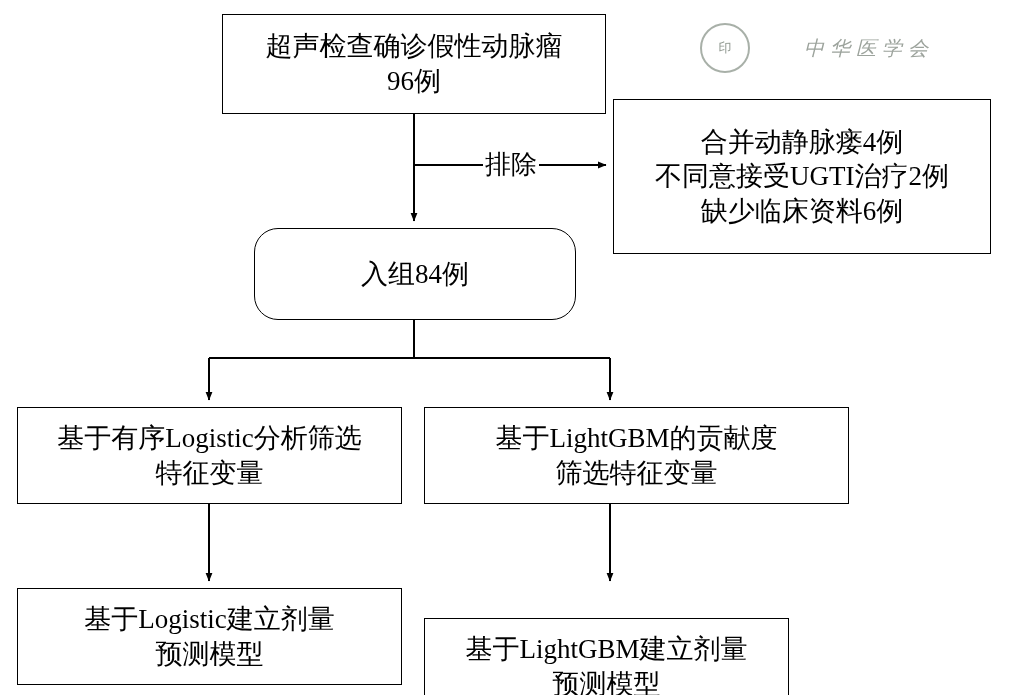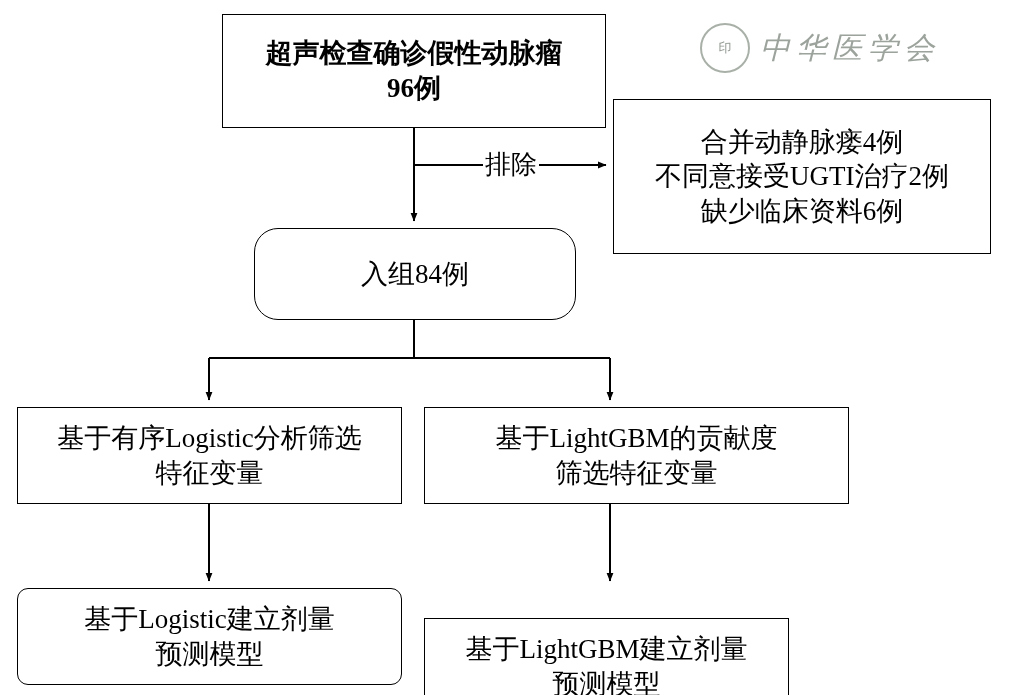--- a/index.html
+++ b/index.html
@@ -38,26 +38,26 @@
   }
   .edge-label {
     position: absolute;
     color: #000000;
     background: #ffffff;
     padding: 0 2px;
     white-space: nowrap;
     line-height: 1;
   }
   
-  #box-diagnosed   { left: 222px; top: 14px;  width: 384px; height: 114px;  font-size: 27px; font-weight: bold; }
+  #box-diagnosed   { left: 222px; top: 14px;  width: 384px; height: 100px;  font-size: 27px; }
   #box-excluded    { left: 613px; top: 99px;  width: 378px; height: 155px; font-size: 27px; }
   #box-enrolled    { left: 254px; top: 228px; width: 322px; height: 92px;  font-size: 27px; border-radius: 24px; }
   #box-logistic-fs { left: 17px;  top: 407px; width: 385px; height: 97px;  font-size: 27px; }
   #box-lgbm-fs     { left: 424px; top: 407px; width: 425px; height: 97px;  font-size: 27px; }
-  #box-logistic-md { left: 17px;  top: 588px; width: 385px; height: 97px;  font-size: 27px; border-radius: 11px; }
+  #box-logistic-md { left: 17px;  top: 588px; width: 385px; height: 97px;  font-size: 27px; }
   #box-lgbm-md     { left: 424px; top: 588px; width: 365px; height: 97px;  font-size: 27px; margin-top: 30px; }
 
   #label-exclude { left: 483px; top: 152px; font-size: 26px; }
 
   
   #watermark {
     position: absolute;
     left: 700px;
     top: 18px;
     width: 300px;
@@ -75,24 +75,25 @@
     display: flex;
     align-items: center;
     justify-content: center;
     font-size: 13px;
     color: #7d877d;
     font-family: "Liberation Serif", serif;
     flex: none;
   }
   #watermark .wm-text {
     font-family: "Liberation Serif", serif;
-    font-size: 30px;
+    font-size: 20px;
     color: #8b938b;
     letter-spacing: 6px;
     font-style: italic;
+    margin-left: 44px;
   }
 </style>
 </head>
 <body>
 
 <div id="canvas">
 
   <svg class="svg-layer" viewBox="0 0 1025 695">
     <defs>
       <marker id="arrow" markerWidth="10" markerHeight="10" refX="8.5" refY="3.6" orient="auto" markerUnits="userSpaceOnUse">

